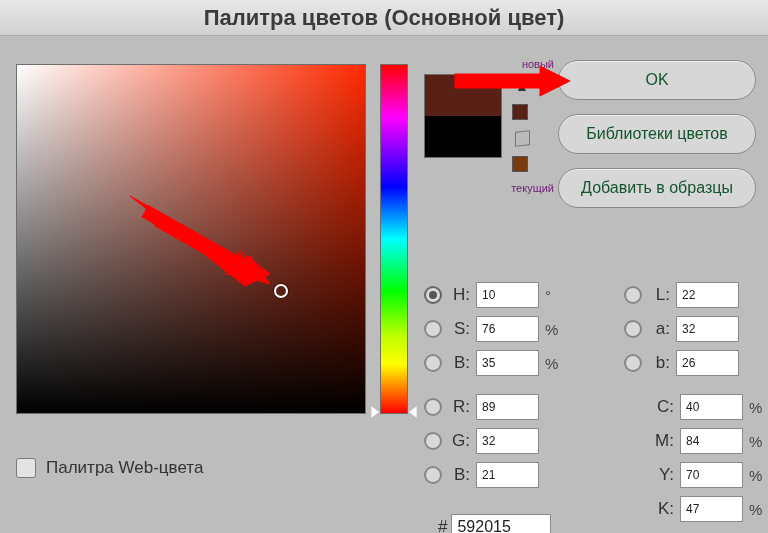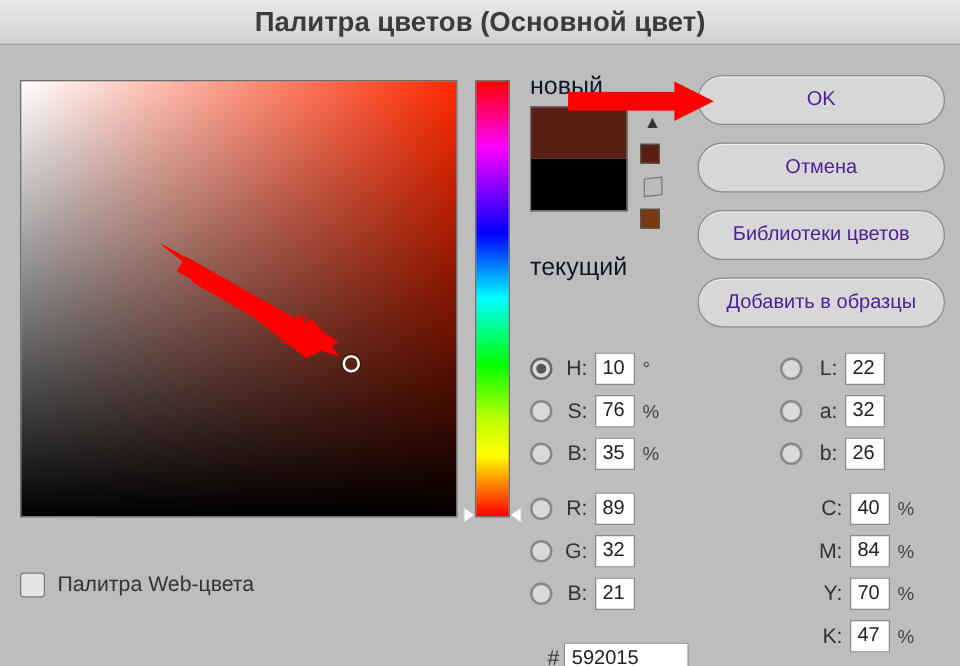--- a/index.html
+++ b/index.html
@@ -70,35 +70,35 @@
     content: ""; position: absolute; top: 0;
     width: 0; height: 0;
     border-top: 5px solid transparent;
     border-bottom: 5px solid transparent;
   }
   .hue-marker-center::before { left: -1px; border-left: 7px solid #fff; }
   .hue-marker-center::after  { right: -1px; border-right: 7px solid #fff; }
 
   
   .swatch-block { position: absolute; left: 424px; top: 22px; width: 130px; }
-  .swatch-label { font-size: 20px; color: #0f172a; text-align: left; }
+  .swatch-label { font-size: 11px; color: #701a75; text-align: right; }
   .swatch-new    { width: 78px; height: 42px; background: #592015; border: 1px solid #6e6e6e; border-bottom: none; margin: 4px 0 0 0; }
   .swatch-cur    { width: 78px; height: 42px; background: #000000; border: 1px solid #6e6e6e; border-top: none; }
   .swatch-row { display: flex; align-items: flex-start; gap: 10px; }
   .swatch-icons { display: flex; flex-direction: column; gap: 8px; padding-top: 6px; }
   .ico { width: 20px; height: 20px; display: flex; align-items: center; justify-content: center; font-size: 14px; color: #333; }
   .cube { width: 15px; height: 15px; background: #bbb; border: 1px solid #777; transform: skewY(-6deg); }
   .minisw { width: 16px; height: 16px; border: 1px solid #555; }
 
   
   .btn-col { position: absolute; right: 12px; top: 24px; width: 198px; display: flex; flex-direction: column; gap: 14px; }
   .btn {
     height: 40px; border-radius: 20px;
     background: #d7d7d7; border: 1px solid #8a8a8a;
-    font-size: 16px; color: #4c1d95; cursor: pointer;
+    font-size: 16px; color: #14532d; cursor: pointer;
     display: flex; align-items: center; justify-content: center;
     box-shadow: inset 0 1px 0 rgba(255,255,255,.6);
   }
 
   
   .fields { position: absolute; left: 424px; top: 242px; right: 12px; }
   .col { position: absolute; top: 0; }
   .colA { left: 0; width: 160px; }
   .colB { left: 200px; width: 160px; }
   .row { display: flex; align-items: center; height: 34px; gap: 6px; }
@@ -108,22 +108,22 @@
     position: relative; flex-shrink: 0;
   }
   .radio.on { border-color: #666; }
   .radio.on::after {
     content: ""; position: absolute; left: 3px; top: 3px;
     width: 8px; height: 8px; background: #555; border-radius: 50%;
   }
   .lab { width: 22px; text-align: right; font-size: 17px; color: #333; }
   .labC { width: 26px; text-align: right; font-size: 17px; color: #333; }
   .inp {
-    width: 32px; height: 26px; background: #fff; border: 1px solid #8a8a8a;
-    font-size: 16px; padding: 0 5px; color: #222;
+    width: 63px; height: 26px; background: #fff; border: 1px solid #8a8a8a;
+    font-size: 12px; padding: 0 5px; color: #222;
   }
   .unit { font-size: 15px; color: #444; width: 18px; }
   .spacer { height: 10px; }
 
   .hex-row { position: absolute; left: 424px; top: 478px; display: flex; align-items: center; gap: 4px; }
   .hex-inp { width: 100px; height: 26px; background: #fff; border: 1px solid #8a8a8a; font-size: 16px; padding: 0 5px; color: #222; }
   .hash { font-size: 17px; color: #333; margin-left: 14px; }
 
   
   .webonly { position: absolute; left: 16px; top: 422px; display: flex; align-items: center; gap: 10px; font-size: 17px; color: #333; }
@@ -158,26 +158,25 @@
       </div>
       <div class="swatch-icons">
         <div class="ico">▲</div>
         <div class="minisw" style="background:#5a2015"></div>
         <div class="ico">
             <div class="cube"></div>
           </div>
         <div class="minisw" style="background:#7a3a10"></div>
       </div>
     </div>
-    <div class="swatch-label" style="margin-top:20px">текущий</div>
+    <div class="swatch-label" style="margin-top:10px">текущий</div>
   </div>
 
   <div class="btn-col">
     <button class="btn">OK</button>
-    <button class="btn">Отмена</button>
     <button class="btn">Библиотеки цветов</button>
     <button class="btn">Добавить в образцы</button>
   </div>
 
   <div class="fields">
     <div class="col colA">
       <div class="row">
         <span class="radio on"></span>
         <span class="lab">H:</span>
         <input class="inp" value="10" style="">

